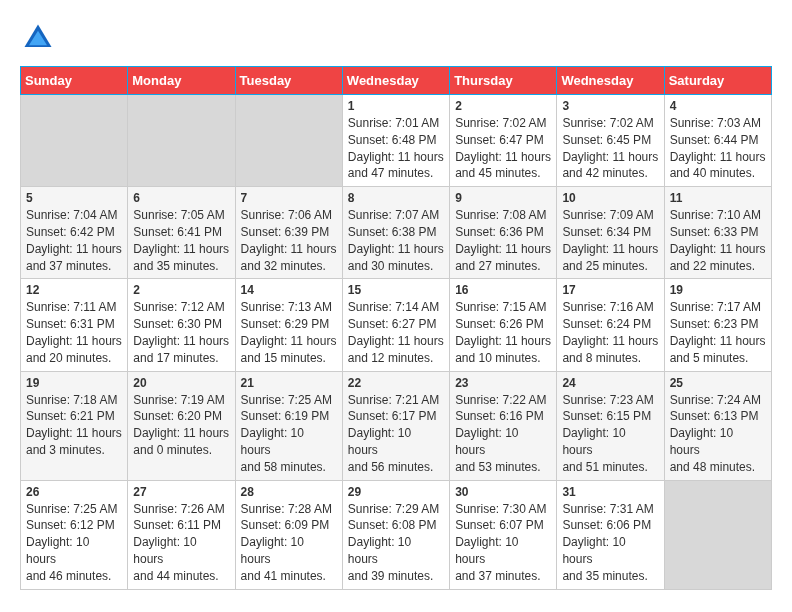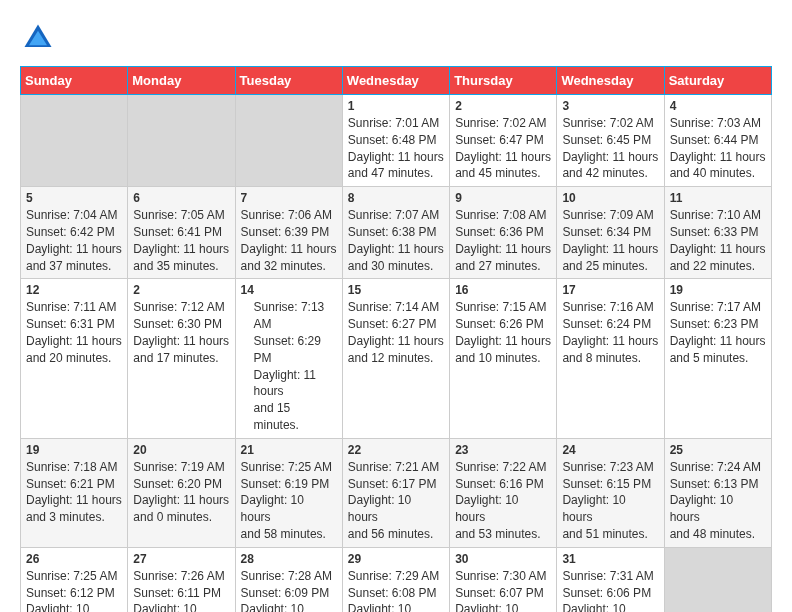--- a/index.html
+++ b/index.html
@@ -219,21 +219,21 @@
         </td>
         <td>
           <span class="day-num">2</span>
           <div class="day-info" style="white-space: pre-line;">Sunrise: 7:12 AM
 Sunset: 6:30 PM
 Daylight: 11 hours
 and 17 minutes.</div>
         </td>
         <td>
           <span class="day-num">14</span>
-          <div class="day-info" style="white-space: pre-line; margin-left: 13px;">Sunrise: 7:13 AM
+          <div class="day-info" style="white-space: pre-line;">Sunrise: 7:13 AM
 Sunset: 6:29 PM
 Daylight: 11 hours
 and 15 minutes.</div>
         </td>
         <td>
           <span class="day-num">15</span>
           <div class="day-info" style="white-space: pre-line;">Sunrise: 7:14 AM
 Sunset: 6:27 PM
 Daylight: 11 hours
 and 12 minutes.</div>

